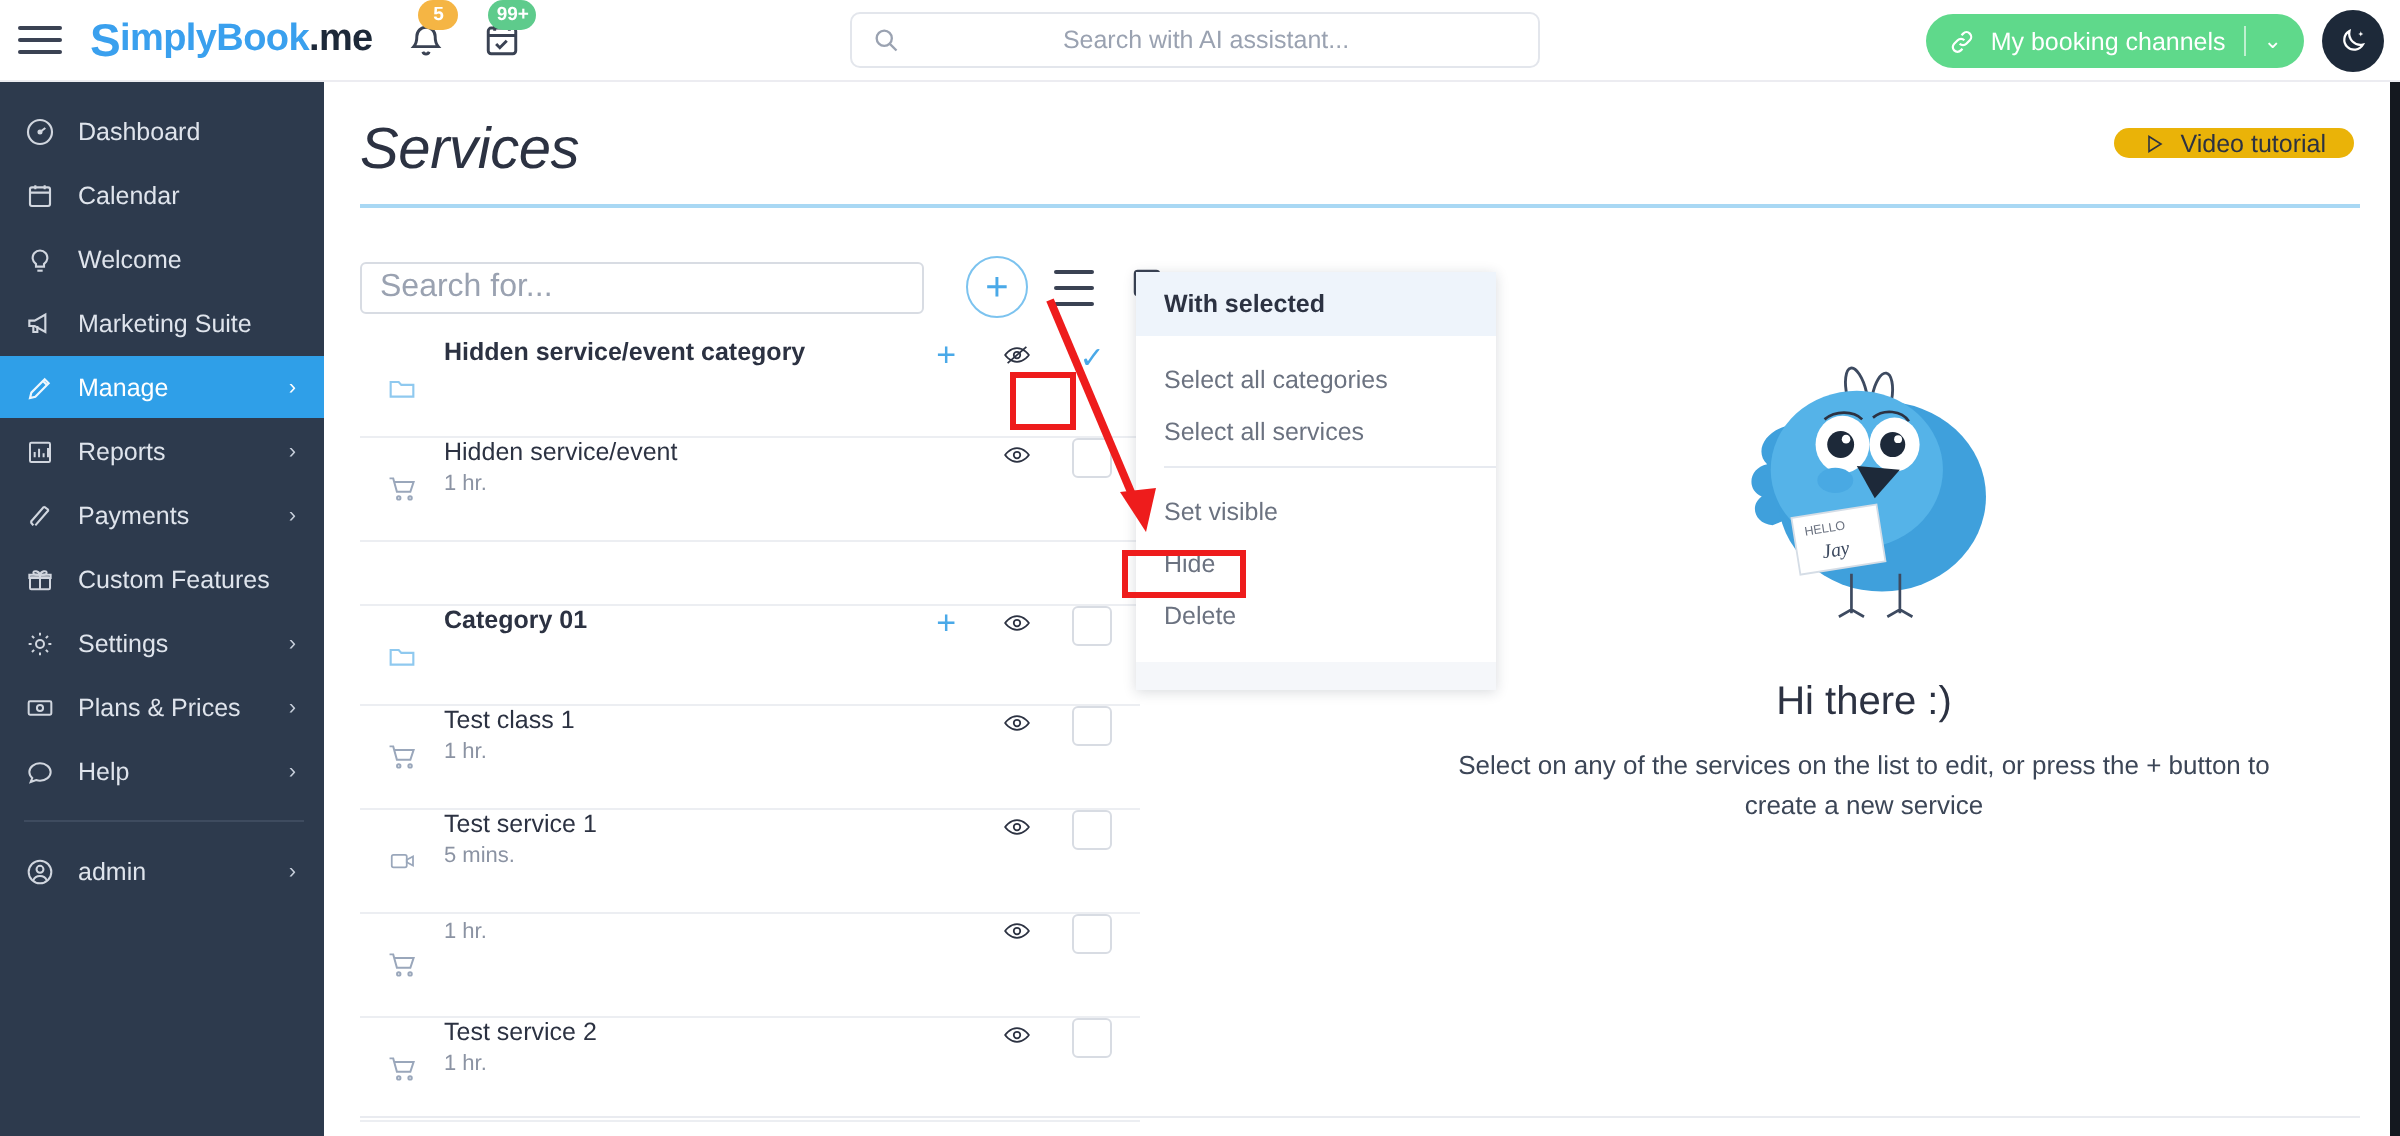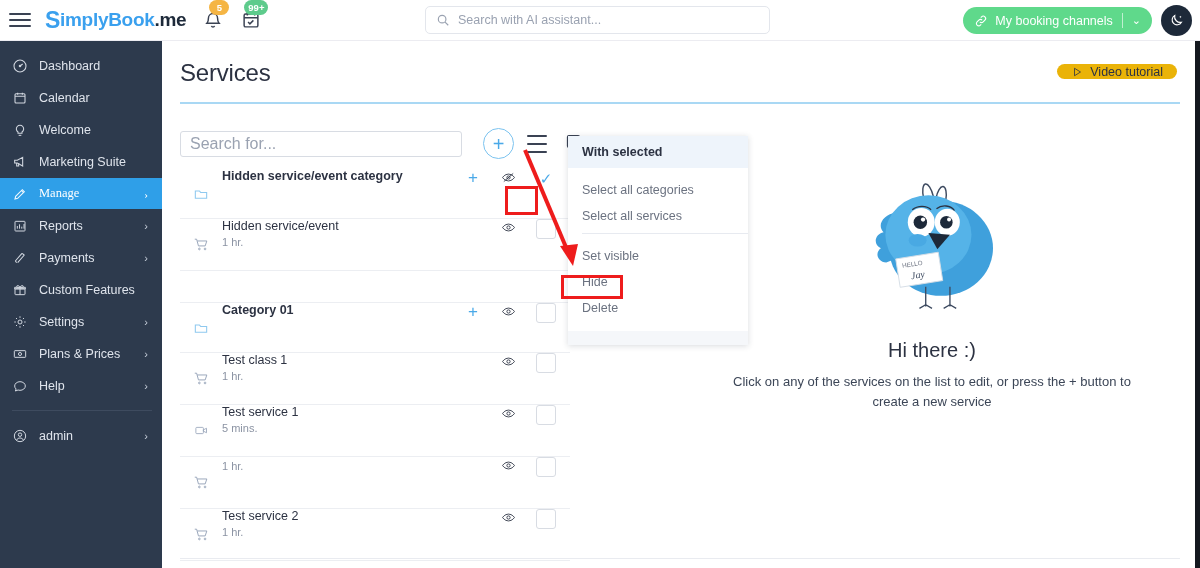--- a/index.html
+++ b/index.html
@@ -35,21 +35,21 @@
   .badge.orange { background:#f5b544; }
   .badge.green  { background:#5ecb8c; left:4px; }
 
   .ai-search {
     position:absolute; left:425px; top:6px; width:345px; height:28px;
     border:1px solid #e3e6ec; border-radius:5px; background:#fff;
     display:flex; align-items:center; padding-left:10px; gap:8px;
   }
   .ai-search input {
     border:0; outline:0; font-size:12.5px; color:#1d4ed8; width:290px;
-    font-family:"Liberation Sans", sans-serif; background:transparent;
+    font-family:"Liberation Sans", sans-serif; background:transparent;text-align:center;
   }
   .ai-search input::placeholder { color:#9aa2b1; }
 
   .booking-btn {
     position:absolute; right:48px; top:7px; height:27px; border-radius:14px;
     background:#5fd98b; color:#fff; font-size:12.5px; display:flex; align-items:center;
     padding:12px 11px; gap:7px; cursor:pointer; white-space:nowrap;
   }
   .booking-btn .divider { width:1px; height:15px; background:rgba(255,255,255,.6); margin:0 2px; }
   .moon-btn {
@@ -59,34 +59,35 @@
 
   
   .sidebar {
     position:absolute; left:0; top:41px; width:162px; height:527px;
     background:#2d3a4d; color:#e5e9ef; padding-top:9px;
   }
   .nav-item {
     height:31px; display:flex; align-items:center; padding-left:12px; font-size:12.5px;
     color:#dfe4ec; cursor:pointer; position:relative; margin-bottom:1px;
   }
-  .nav-item.active { background:#2f9fe8; color:#fff;font-family:Liberation Serif, serif; }
+  .nav-item.active { background:#2f9fe8; color:#fff; }
   .nav-item .ic { width:20px; height:18px; display:flex; align-items:center; justify-content:flex-start;
                   opacity:.92; flex:none; }
   .nav-item .lbl { margin-left:7px; }
   .nav-item .chev {
     position:absolute; right:14px; font-size:11px; color:#c7cfdb;
   }
   .nav-sep { height:1px; background:#3e4b5f; margin:9px 10px 9px 12px; }
 
   
   .main { position:absolute; left:162px; top:41px; width:1038px; height:527px; background:#fff; }
   .page-title {
-    position:absolute; left:18px; top:18px; font-size:24px; color:#2c3242; font-weight:normal;
+    position:absolute; left:18px; top:18px; font-size:29px; color:#2c3242; font-weight:normal;
     letter-spacing:-.2px;
+    font-style:italic;
   }
   .title-rule { position:absolute; left:18px; top:61px; width:1000px; height:2px; background:#a9d8f4; }
   .video-btn {
     position:absolute; right:23px; top:23px; height:15px; border-radius:14px; background:#eab308;
     display:flex; align-items:center; gap:7px; padding:0 14px; font-size:12.5px; color:#2c3242;
     cursor:pointer;
   }
 
   
   .search-row { position:absolute; left:18px; top:90px; width:1000px; height:40px; }
@@ -568,21 +569,21 @@
 
       <g transform="rotate(-9 92 100)">
         <rect x="62" y="82" width="48" height="32" fill="#fff" stroke="#d5dde6" stroke-width="1"></rect>
         <text x="68" y="93" font-family="Liberation Sans, sans-serif" font-size="7" fill="#6b7280">HELLO</text>
         <text x="76" y="107" font-family="Liberation Serif, serif" font-size="11" fill="#3d4a60" font-style="italic">Jay</text>
       </g>
 
       <path d="M93 118v22M120 118v22M86 142l7-4 7 4M113 142l7-4 7 4" fill="none" stroke="#3d4a60" stroke-width="1.5"></path>
     </svg>
     <div class="hi">Hi there :)</div>
-    <div class="sub">Click on any of the services on the list to edit, or press the + button to create a new service</div>
+    <div class="sub">Select on any of the services on the list to edit, or press the + button to create a new service</div>
   </div>
 </div>
 
 <div class="hl-box" style="left:505px; top:186px; width:33px; height:29px;"></div>
 <div class="hl-box" style="left:561px; top:275px; width:62px; height:24px;"></div>
 
 <svg class="red-arrow" width="120" height="140" viewBox="0 0 120 140">
   <path d="M45 10 L88 112" stroke="#ee1c1c" stroke-width="4" fill="none"></path>
   <path d="M93 126 L80 106 L98 104 Z" fill="#ee1c1c"></path>
 </svg>

